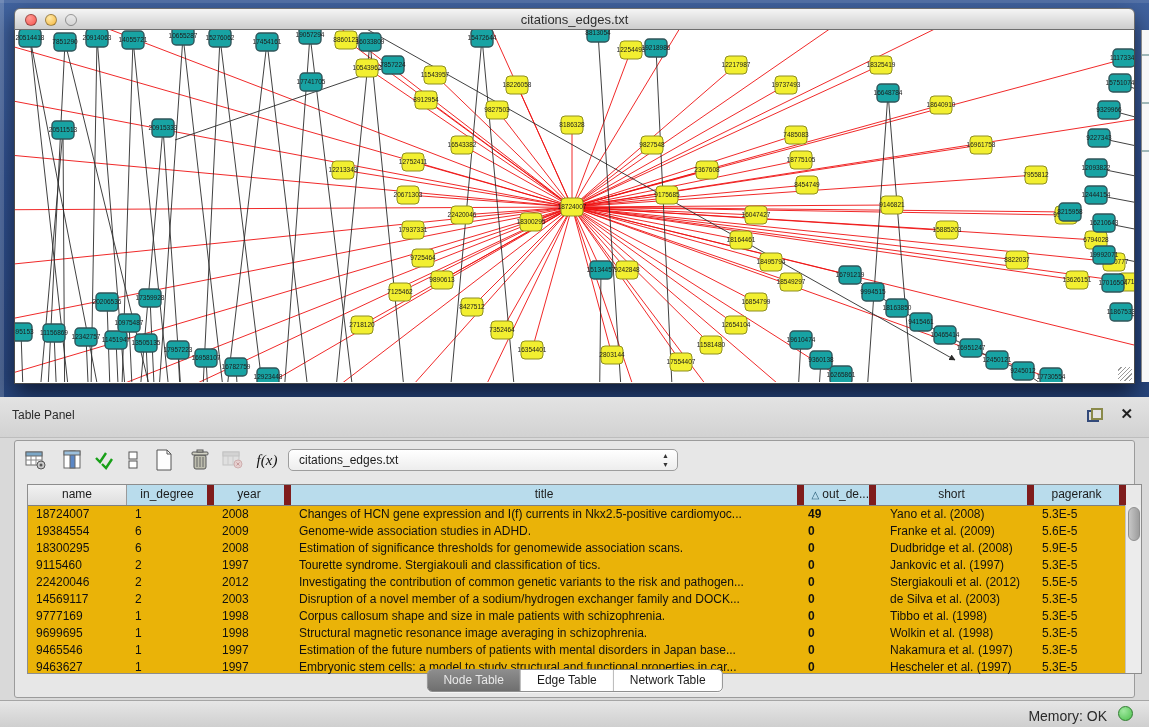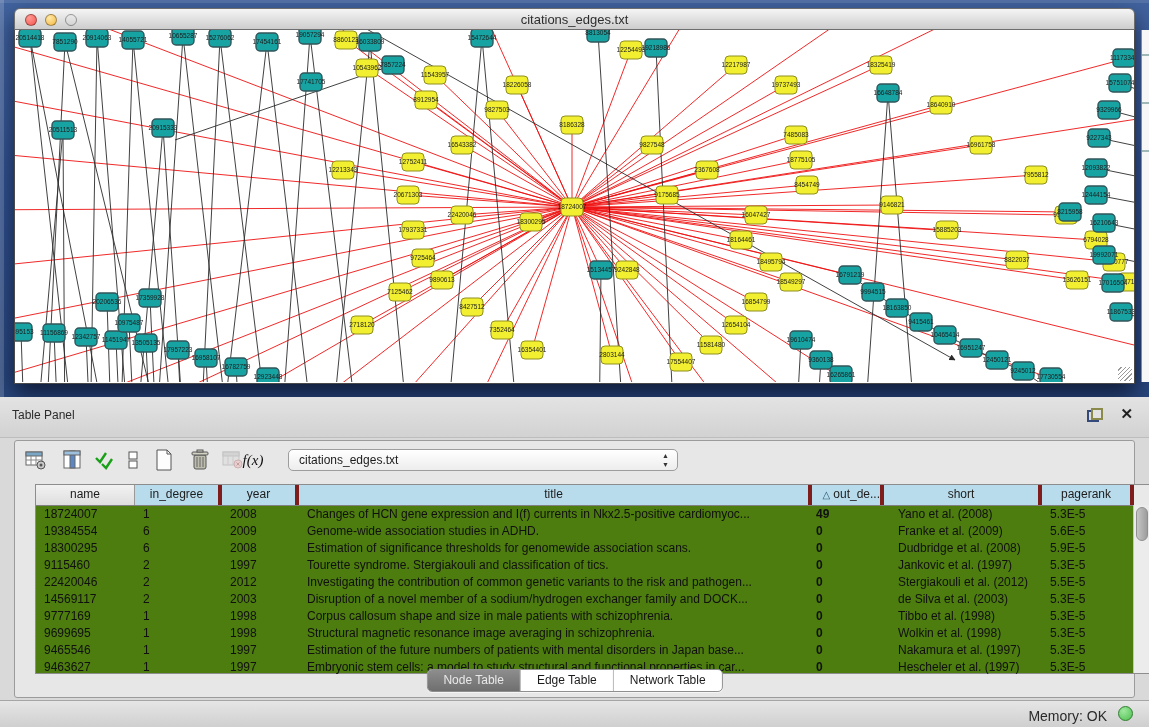--- a/index.html
+++ b/index.html
@@ -49,25 +49,25 @@
   .toolbar{position:absolute;left:0;top:0;height:40px;width:100%;}
   .icon-btn{position:absolute;top:5px;width:30px;height:28px;display:flex;align-items:center;justify-content:center;}
   .icon-btn.disabled{opacity:.45;}
   .fx{font-family:"Liberation Serif",serif;font-style:italic;font-size:15px;color:#111;}
   .dropdown{position:absolute;left:273px;top:8px;width:390px;height:22px;box-sizing:border-box;
     background:linear-gradient(#ffffff,#ededed);border:1px solid #9d9d9d;border-radius:5px;
     font-size:12px;color:#1c1c1c;line-height:20px;padding-left:10px;}
   .dropdown .stepper{position:absolute;right:8px;top:1px;font-size:7px;color:#333;line-height:9px;}
 
   
-  .dtable{position:absolute;left:20px;top:43px;width:1115px;height:190px;background:#4d7c0f;
+  .dtable{position:absolute;left:12px;top:43px;width:1115px;height:190px;background:#eab308;
     border:1px solid #8d8d8d;box-sizing:border-box;}
   .thead{display:flex;height:20px;border-bottom:1px solid #808080;}
   .th{box-sizing:border-box;height:20px;font-size:12px;color:#1c1c1c;text-align:center;
-    line-height:19px;background:#b9dcec;border-right:4px solid #7f1d1d;overflow:hidden;white-space:nowrap;}
+    line-height:19px;background:#b9dcec;border-right:7px solid #7f1d1d;overflow:hidden;white-space:nowrap;}
   .th.gray{background:linear-gradient(#f2f2f2,#dedede);border-right:1px solid #9a9a9a;}
   .th .sort{font-size:10px;color:#245a74;margin-right:3px;}
   .th:nth-child(1){width:99px;}
   .th:nth-child(2){width:87px;}
   .th:nth-child(3){width:77px;}
   .th:nth-child(4){width:513px;}
   .th:nth-child(5){width:72px;text-align:right;padding-left:4px;}
   .th:nth-child(6){width:158px;}
   .th:nth-child(7){width:92px;}
   .th.filler{flex:1;background:#e9e9e9;border-right:none;}
@@ -562,21 +562,21 @@
       <span class="icon-btn disabled" style="left:203px;">
         <svg width="22" height="20">
             <rect x="1" y="2" width="16" height="13" fill="#d8d8d8" stroke="#999"></rect>
             <rect x="1" y="2" width="16" height="4" fill="#bcbcbc" stroke="#999"></rect>
             <line x1="6" y1="6" x2="6" y2="15" stroke="#aaa"></line>
             <line x1="11" y1="6" x2="11" y2="15" stroke="#aaa"></line>
             <circle cx="16" cy="14" r="4" fill="#e6b5b5" stroke="#b06a6a"></circle>
             <path d="M14.5 12.5 L17.5 15.5 M17.5 12.5 L14.5 15.5" stroke="#a04040"></path>
           </svg>
       </span>
-      <span class="icon-btn" style="left:223px;">
+      <span class="icon-btn" style="left:237px;">
         <span class="fx">f(x)</span>
       </span>
       <div class="dropdown">
         <span>citations_edges.txt</span>
         <span class="stepper">▲<br>▼</span>
       </div>
     </div>
 
     <div class="dtable">
       <div class="thead" id="thead">

